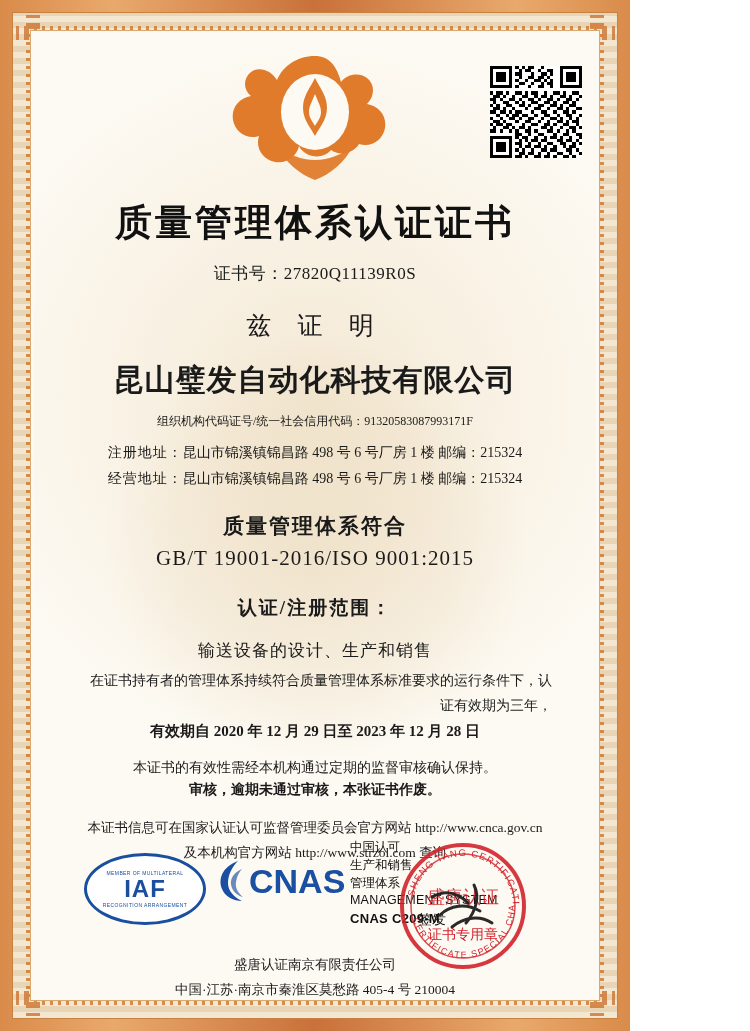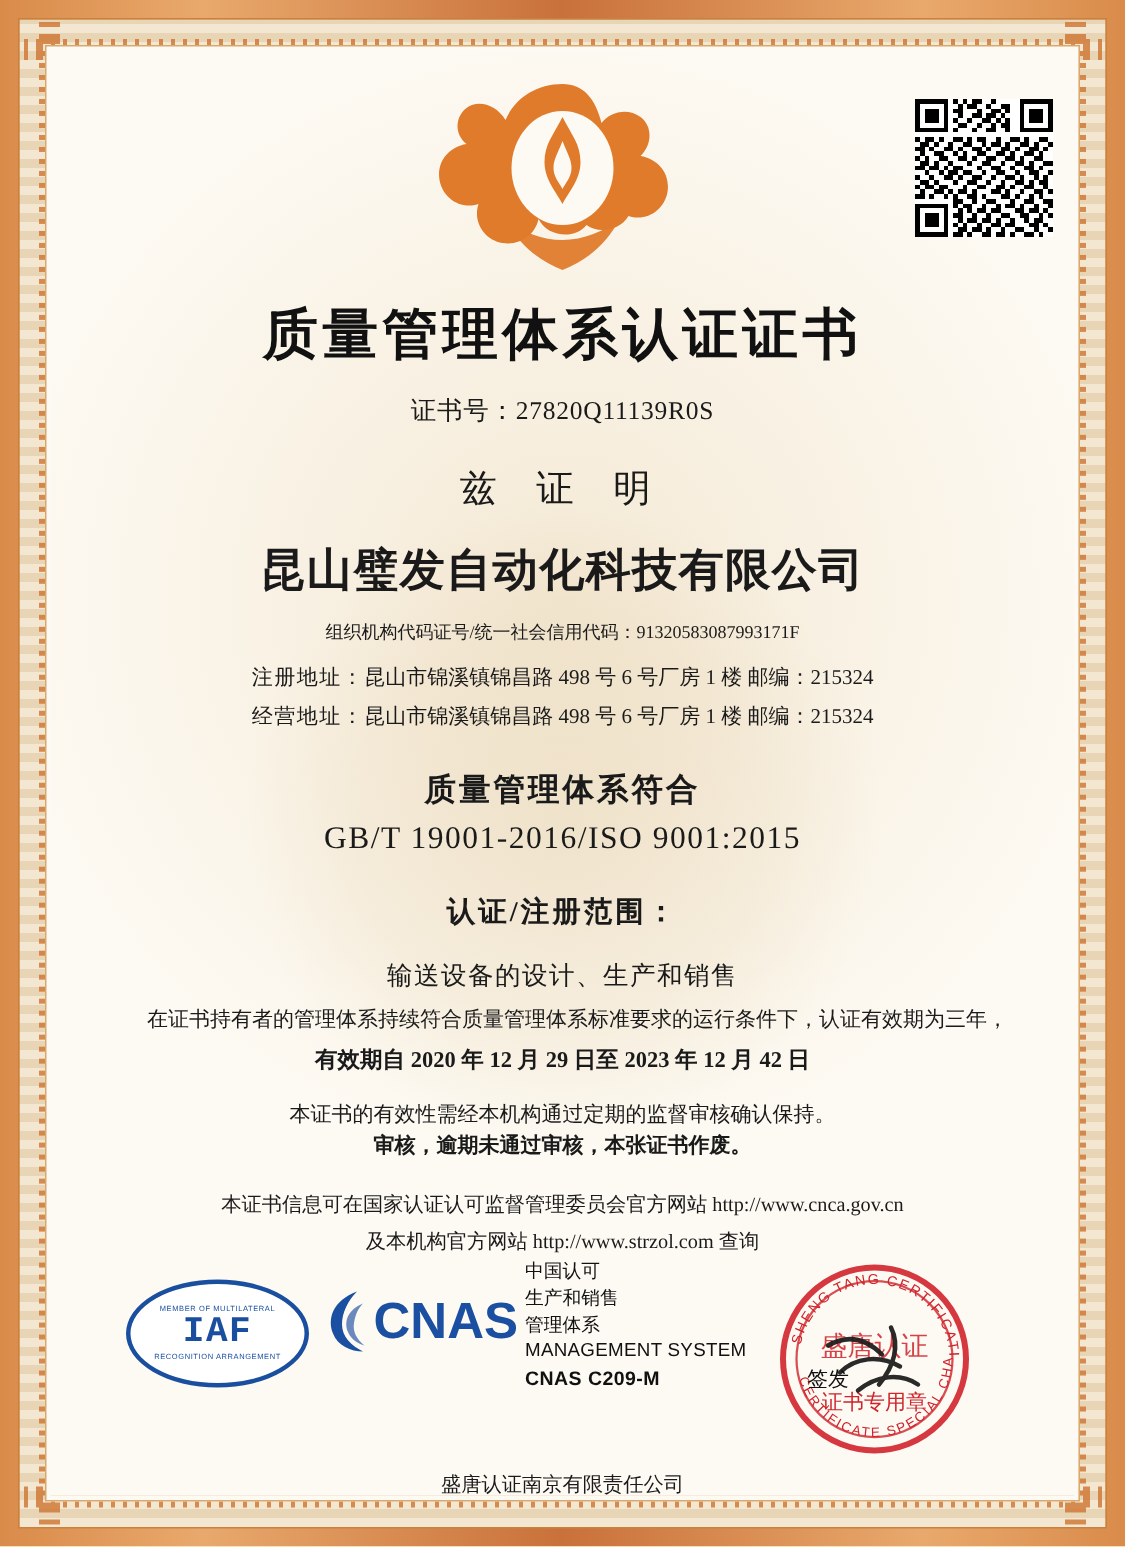--- a/index.html
+++ b/index.html
@@ -5,24 +5,24 @@
   html, body {
     margin: 0;
     padding: 0;
     background: #ffffff;
   }
   body {
     font-family: "Liberation Sans", sans-serif;
   }
   .page {
     position: relative;
-    width: 750px;
+    width: 630px;
     height: 1031px;
     overflow: hidden;
-    background: #eab308;
+    background: #fca5a5;
   }
   
   .border-outer {
     position: absolute;
     inset: 0;
     background:
       linear-gradient(90deg, #d98b4a 0%, #e9a96c 18%, #c9713a 50%, #e9a96c 82%, #d98b4a 100%);
   }
   .border-mid {
     position: absolute;
@@ -225,21 +225,21 @@
   .iaf .ring-top, .iaf .ring-bot {
     font-size: 5px;
     color: #1a4fa0;
     letter-spacing: .4px;
     line-height: 1.25;
     font-family: "Liberation Sans", sans-serif;
     text-align: center;
     width: 104px;
   }
   .iaf .iaf-word {
-    font-family: Liberation Mono, monospace;
+    font-family: Liberation Sans, sans-serif;
     font-size: 24px;
     font-weight: bold;
     color: #1a4fa0;
     letter-spacing: 1px;
     line-height: 1;
     margin: 1px 0;
   }
   .cnas {
     position: absolute;
     left: 182px;
@@ -591,21 +591,21 @@
         </div>
       </div>
 
       <div class="std-title">质量管理体系符合</div>
       <div class="std-code">GB/T 19001-2016/ISO 9001:2015</div>
 
       <div class="scope-title">认证/注册范围：</div>
       <div class="scope-text">输送设备的设计、生产和销售</div>
 
       <div class="para">在证书持有者的管理体系持续符合质量管理体系标准要求的运行条件下，认证有效期为三年，</div>
-      <div class="valid-line">有效期自 2020 年 12 月 29 日至 2023 年 12 月 42 日</div>
+      <div class="valid-line">有效期自 2020 年 12 月 29 日至 2023 年 12 月 28 日</div>
 
       <div class="maintain">本证书的有效性需经本机构通过定期的监督审核确认保持。</div>
       <div class="warn" style="margin-top:0">审核，逾期未通过审核，本张证书作废。</div>
 
       <div class="web">本证书信息可在国家认证认可监督管理委员会官方网站 http://www.cnca.gov.cn</div>
       <div class="web" style="margin-top:0">及本机构官方网站 http://www.strzol.com 查询</div>
 
       <div class="logos">
         <div class="iaf">
           <div class="ring-top">MEMBER OF MULTILATERAL</div>
@@ -653,17 +653,18 @@
               <path d="M86 54 C92 66 88 80 78 92"></path>
             </g>
           </svg>
         </div>
 
         <div class="sign-label">签发</div>
       </div>
 
       <div class="footer">
         <div>盛唐认证南京有限责任公司</div>
+        <div>中国·江苏·南京市秦淮区莫愁路 405-4 号   210004</div>
       </div>
 
     </div>
   </div>
 </div>
 
 </body></html>

